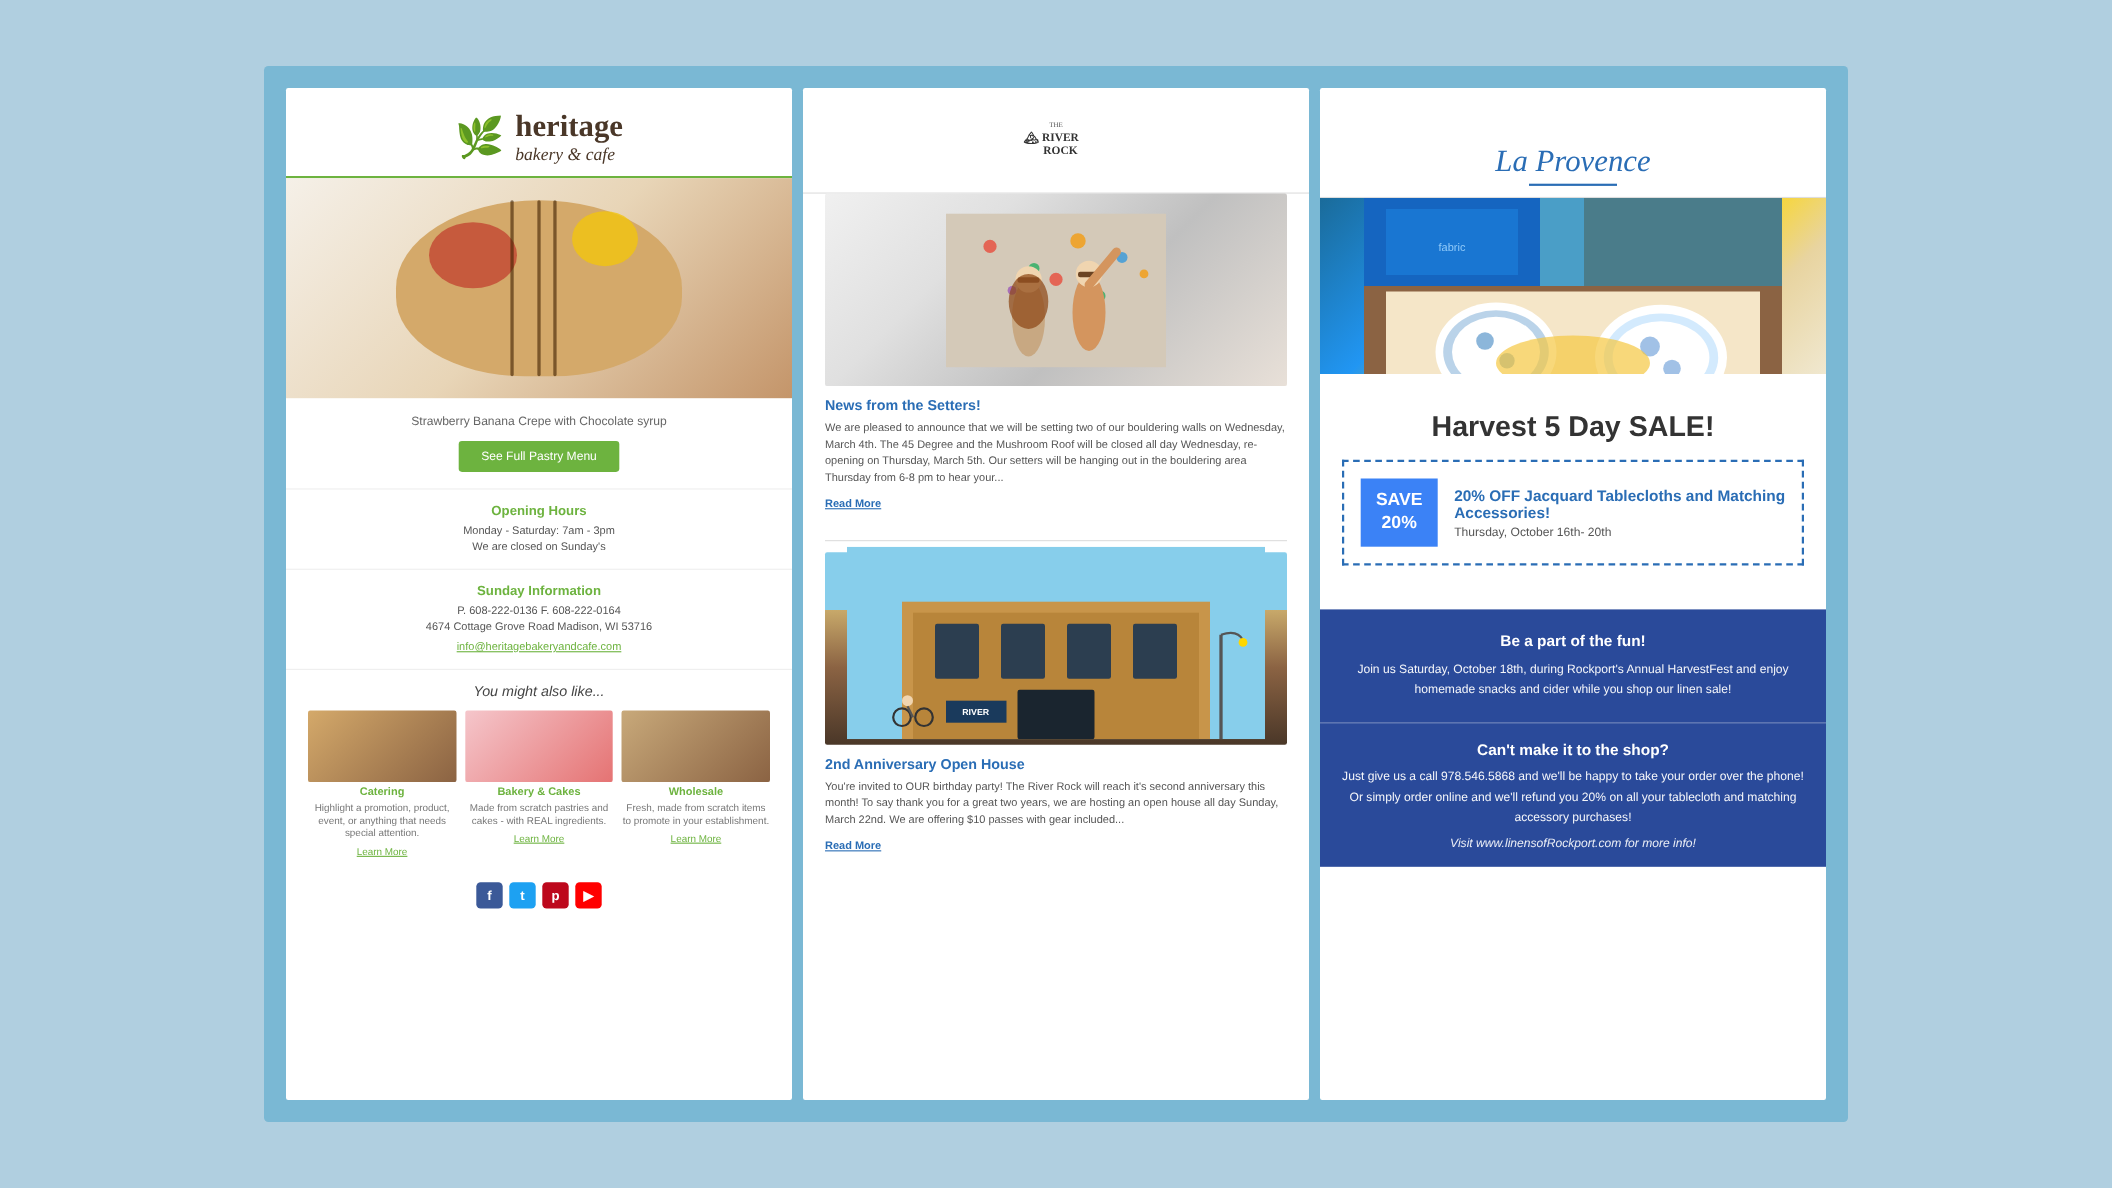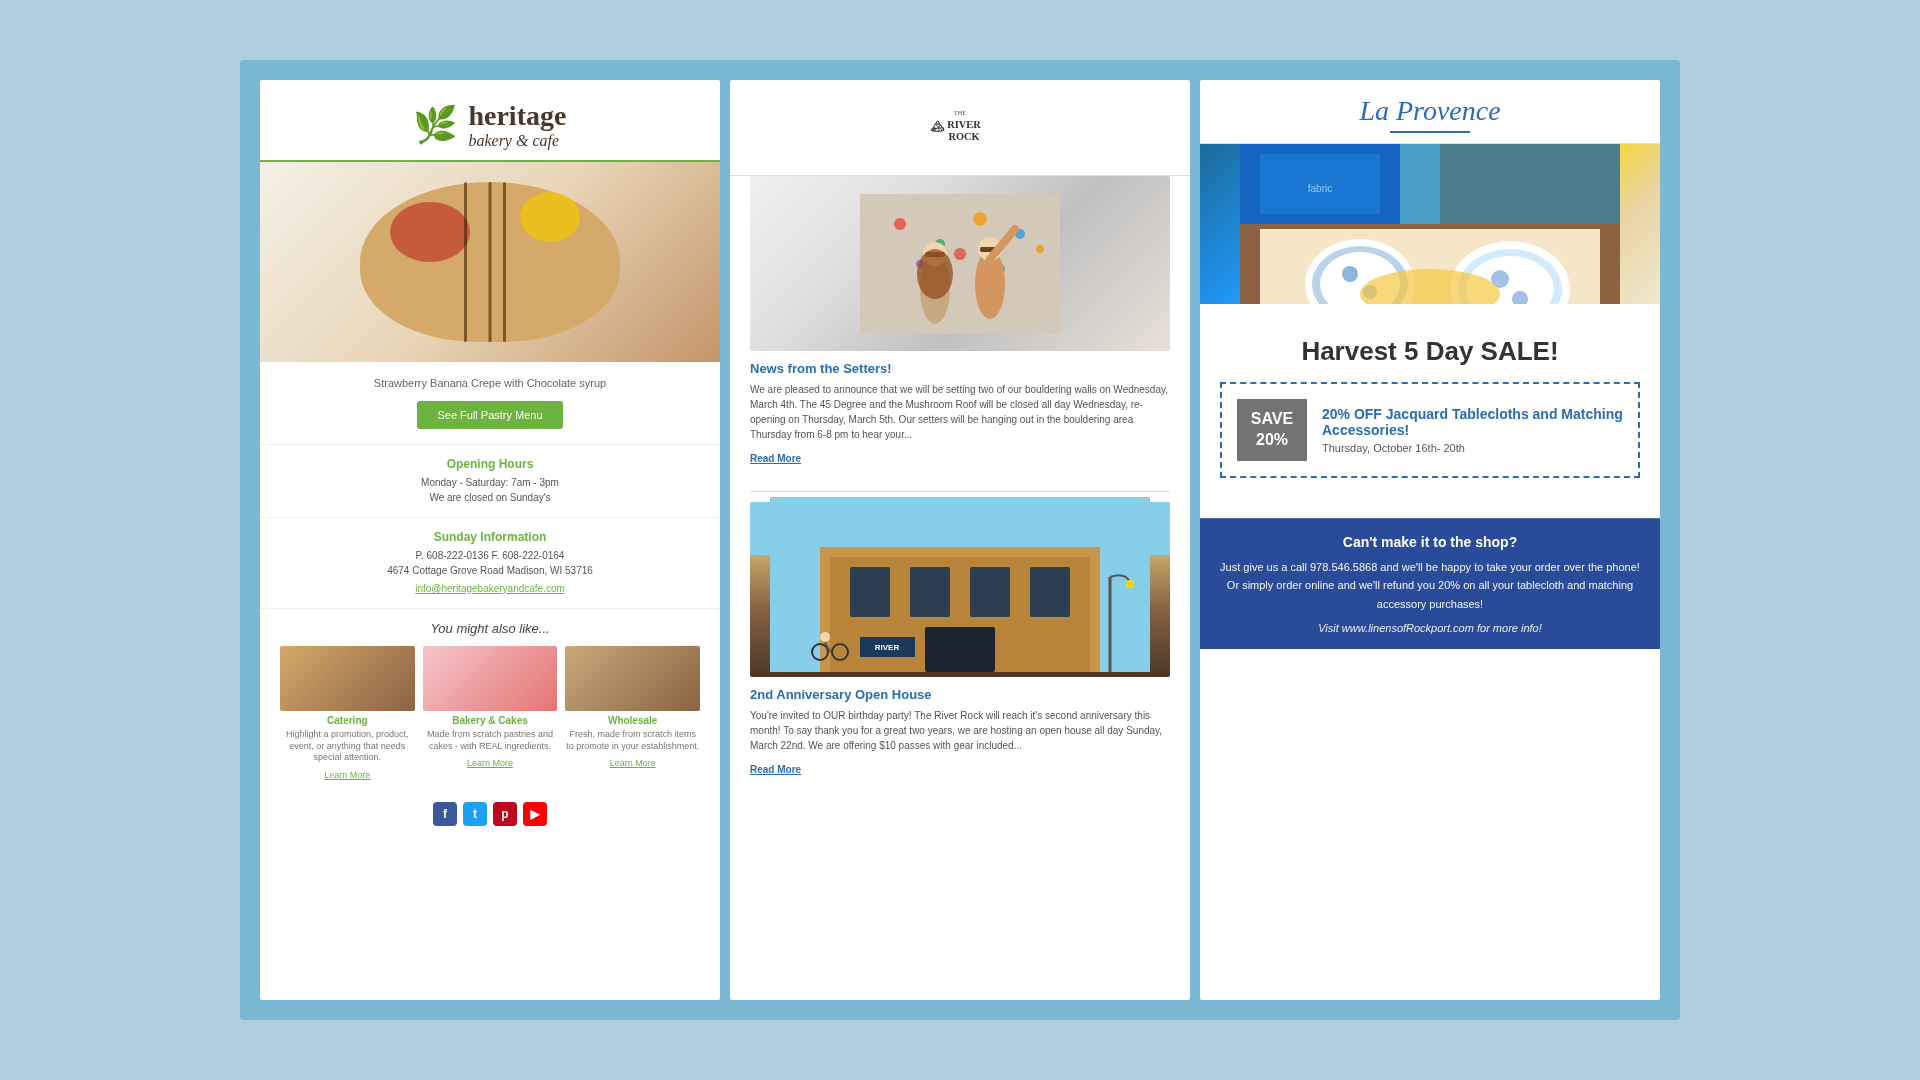--- a/index.html
+++ b/index.html
@@ -291,20 +291,21 @@
     .panel3-header {
       padding: 15px 20px 10px;
       text-align: center;
       border-bottom: 1px solid #ddd;
     }
     .laprovence-logo {
       font-family: 'Brush Script MT', cursive;
       font-size: 28px;
       color: #2a6db5;
       font-style: italic;
+      margin-top: 36px;
     }
     .laprovence-underline {
       width: 80px;
       height: 2px;
       background: #2a6db5;
       margin: 4px auto 0;
     }
     .panel3-hero {
       width: 100%;
       height: 160px;
@@ -325,21 +326,21 @@
     }
     .sale-box {
       border: 2px dashed #2a6db5;
       padding: 15px;
       display: flex;
       align-items: center;
       gap: 15px;
       margin-bottom: 20px;
     }
     .save-badge {
-      background: #737373;
+      background: #3b82f6;
       color: white;
       padding: 10px 12px;
       font-size: 16px;
       font-weight: bold;
       min-width: 70px;
       line-height: 1.3;
     }
     .sale-details {
       text-align: left;
     }
@@ -601,20 +602,24 @@
           <div>SAVE</div>
           <div>20%</div>
         </div>
         <div class="sale-details">
           <div class="sale-details-title">20% OFF Jacquard Tablecloths and Matching Accessories!</div>
           <div class="sale-date">Thursday, October 16th- 20th</div>
         </div>
       </div>
     </div>
 
+    <div class="panel3-fun-section">
+      <div class="fun-title">Be a part of the fun!</div>
+      <div class="fun-text">Join us Saturday, October 18th, during Rockport's Annual HarvestFest and enjoy homemade snacks and cider while you shop our linen sale!</div>
+    </div>
 
     <div class="panel3-phone-section">
       <div class="phone-title">Can't make it to the shop?</div>
       <div class="phone-text">Just give us a call 978.546.5868 and we'll be happy to take your order over the phone!  Or simply order online and we'll refund you 20% on all your tablecloth and matching accessory purchases!</div>
       <div class="website-link">Visit www.linensofRockport.com for more info!</div>
     </div>
   </div>
 
 </div>
 

